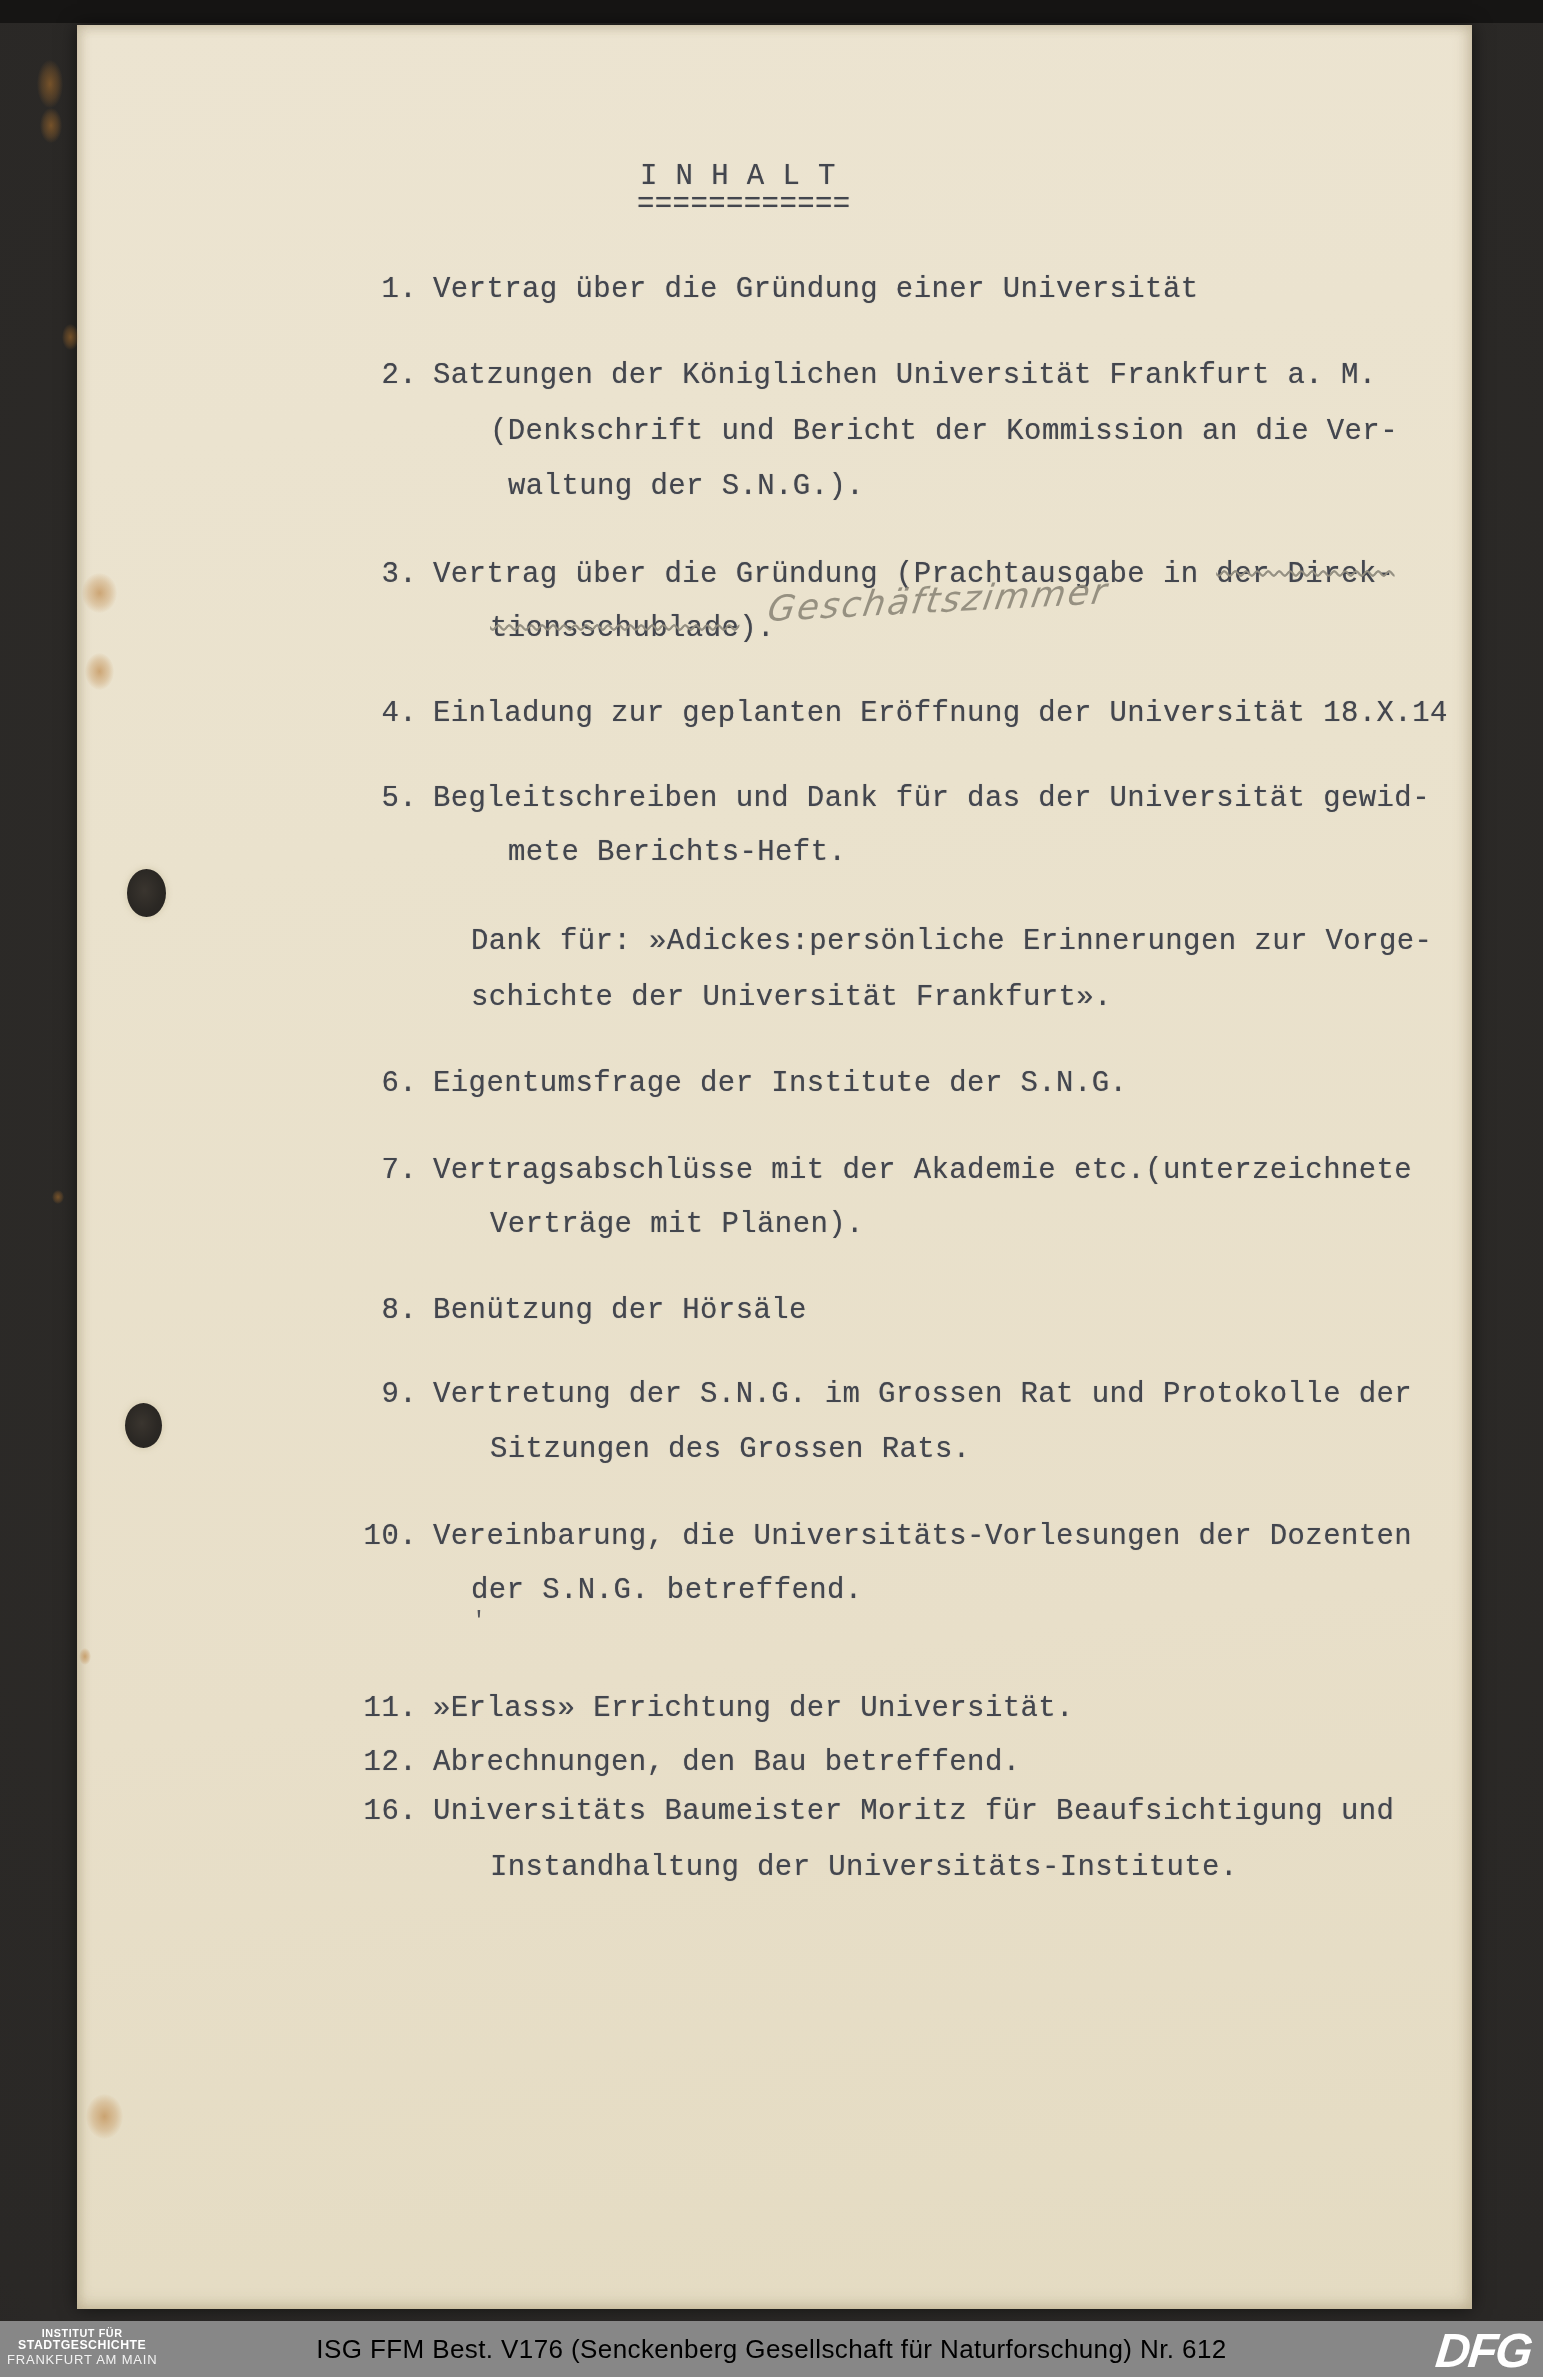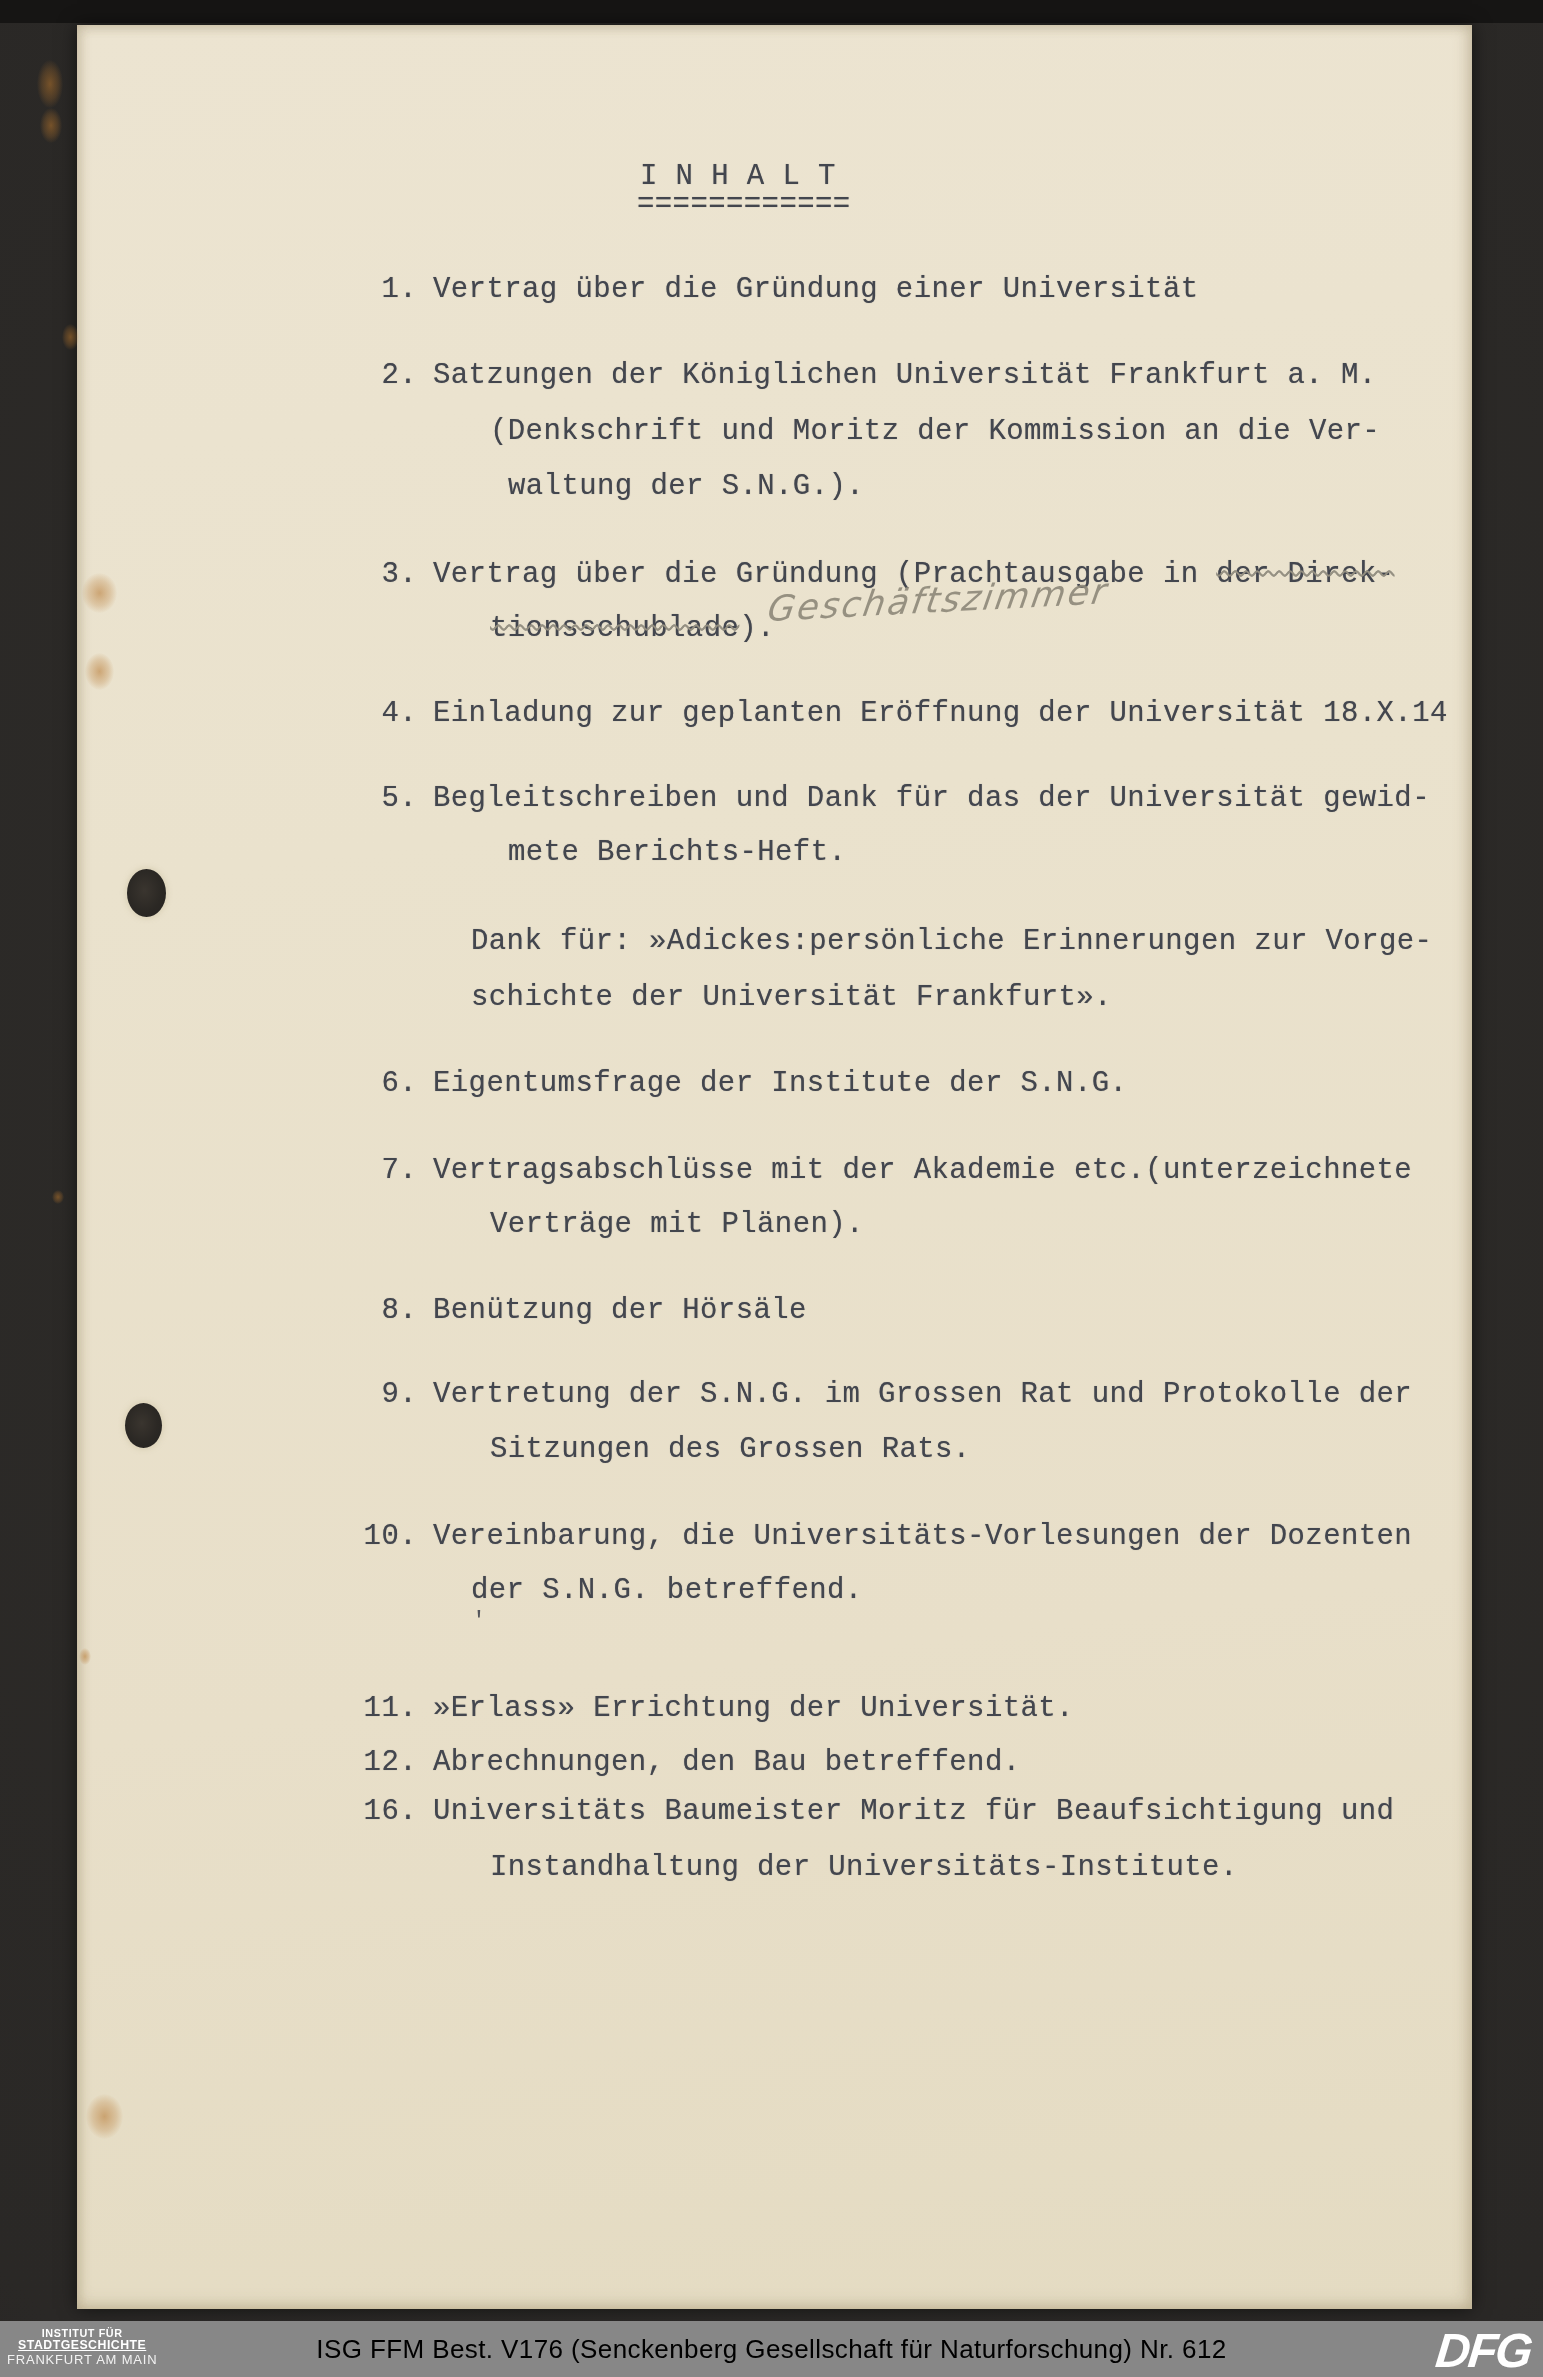--- a/index.html
+++ b/index.html
@@ -66,21 +66,21 @@
     font-size:23px; color:#54565c;
   }
 
   
   .footer-bar {
     position:absolute; left:0; top:2321px; width:1543px; height:56px;
     background:#878787; color:#ffffff;text-align:center;
   }
   .inst-logo { position:absolute; left:7px; top:6.2px; line-height:1.12; white-space:nowrap; }
   .inst-l1 { font-size:10.8px; font-weight:bold; letter-spacing:0.6px; }
-  .inst-l2 { font-size:12.3px; font-weight:bold; letter-spacing:0.5px;text-decoration:underline; }
+  .inst-l2 { font-size:12.3px; font-weight:bold; letter-spacing:0.5px; }
   .inst-l3 { font-size:13px; font-weight:normal; letter-spacing:0.8px; color:#f2f2f2; }
   .archive-label {
     position:absolute; left:0; top:0; width:1543px; height:56px;
     display:flex; align-items:center; justify-content:center;
     font-size:26px; color:#000000; letter-spacing:0.4px;
   }
   .dfg {
     position:absolute; right:12.3px; top:1.5px;
     font-size:48px; font-weight:bold; font-style:italic;
     letter-spacing:-2.3px; transform:skewX(-6deg);
@@ -108,21 +108,21 @@
   <div class="rust-stain" style="left:86px; top:2094px; width:37px; height:45px;"></div>
 
   <div class="content">
 
     <div class="tw" style="left:640px; top:159px;">I N H A L T</div>
     <div class="tw" style="left:637px; top:187px;">============</div>
 
     <div class="tw" style="left:363px; top:272px;"><span class="num">1.</span><span class="txt">Vertrag über die Gründung einer Universität</span></div>
 
     <div class="tw" style="left:363px; top:358px;"><span class="num">2.</span><span class="txt">Satzungen der Königlichen Universität Frankfurt a. M.</span></div>
-    <div class="tw" style="left:490px; top:414px;">(Denkschrift und Moritz der Kommission an die Ver-</div>
+    <div class="tw" style="left:490px; top:414px;">(Denkschrift und Bericht der Kommission an die Ver-</div>
     <div class="tw" style="left:508px; top:469px;">waltung der S.N.G.).</div>
 
     <div class="tw" style="left:363px; top:557px;"><span class="num">3.</span><span class="txt">Vertrag über die Gründung (Prachtausgabe in </span><span class="pencil-strike">der Direk-</span></div>
     <div class="tw" style="left:490px; top:611px;"><span class="pencil-strike">tionsschublade</span><span>).</span></div>
     <div class="handwriting" style="left:768px; top:580px;">Geschäftszimmer</div>
 
     <div class="tw" style="left:363px; top:696px;"><span class="num">4.</span><span class="txt">Einladung zur geplanten Eröffnung der Universität 18.X.14</span></div>
 
     <div class="tw" style="left:363px; top:781px;"><span class="num">5.</span><span class="txt">Begleitschreiben und Dank für das der Universität gewid-</span></div>
     <div class="tw" style="left:508px; top:835px;">mete Berichts-Heft.</div>

